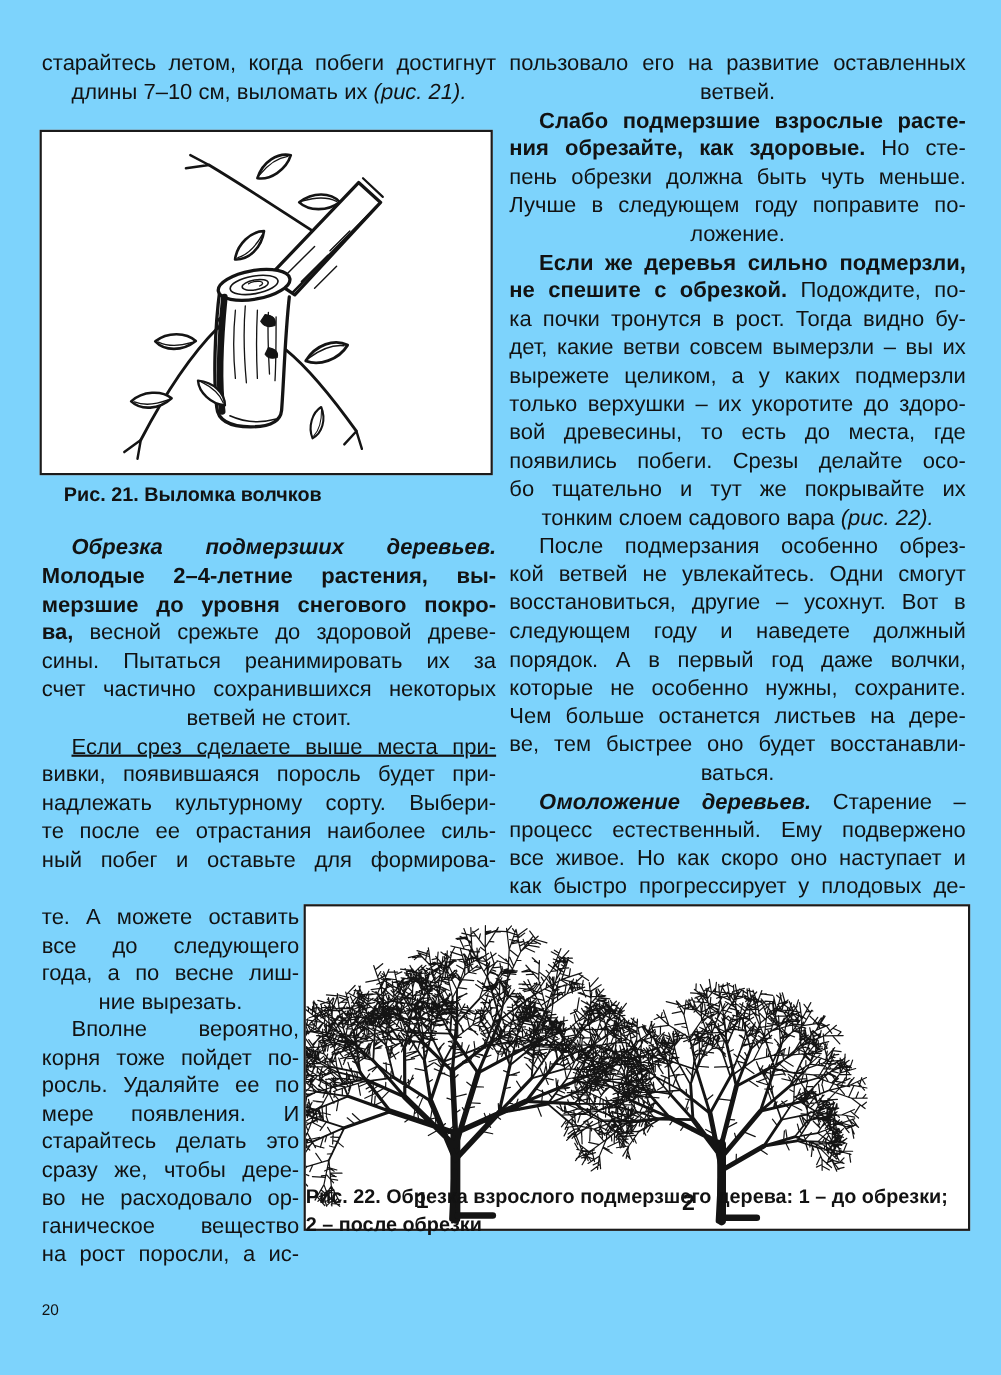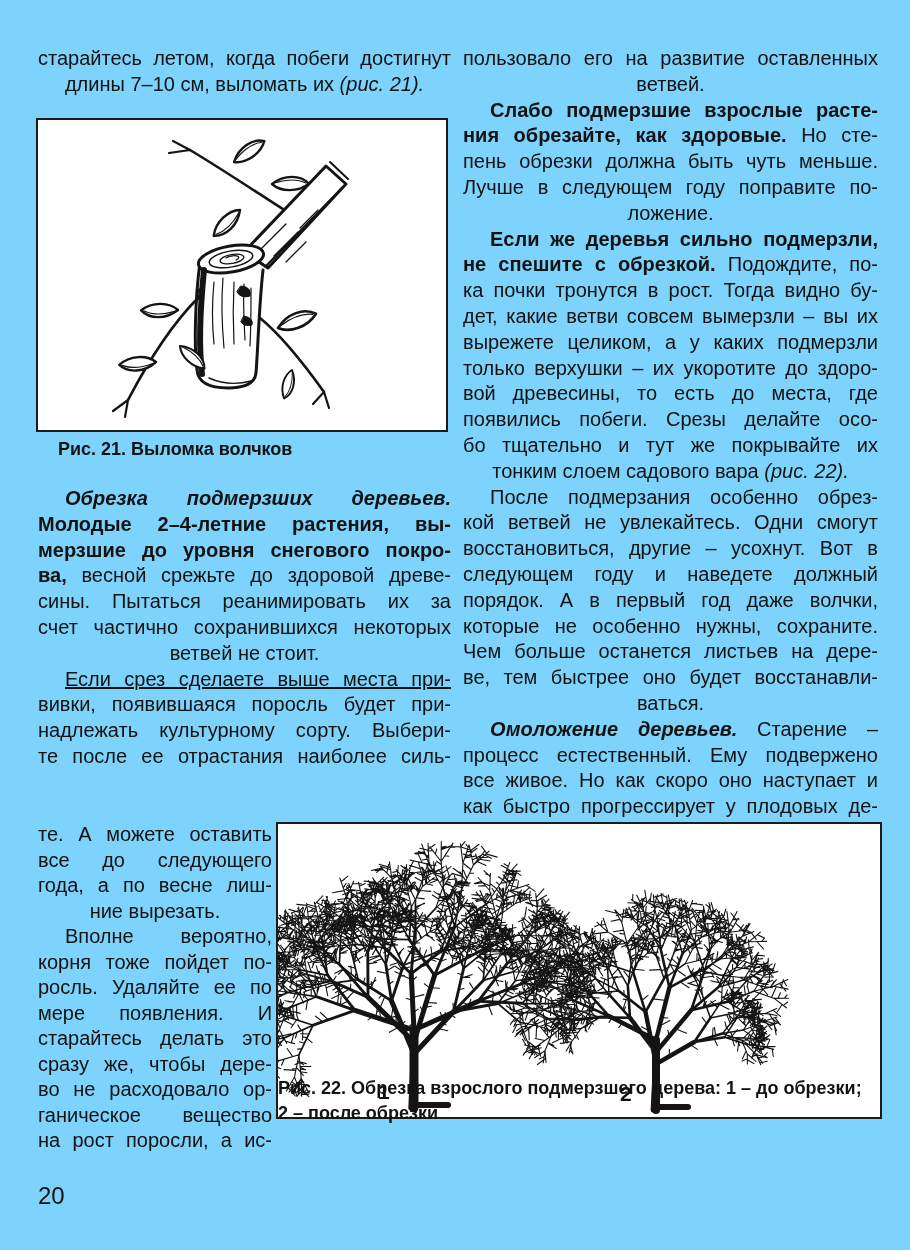--- a/index.html
+++ b/index.html
@@ -5,21 +5,21 @@
   html,body{margin:0;padding:0;background:#e8e8e8;}
   .page{position:relative;width:910px;height:1250px;background:#7dd3fc;overflow:hidden;
         font-family:"Liberation Sans","DejaVu Sans",sans-serif;color:#121212;}
   .tblock{position:absolute;font-size:20px;line-height:25.8px;}
   .tl{text-align:center;}
   .tl.just{text-align:justify;text-align-last:justify;}
   .b{font-weight:700;}
   .i{font-style:italic;}
   .figbox{position:absolute;background:#ffffff;border:2px solid #1b1b1b;}
   .caption{position:absolute;font-size:18px;font-weight:700;line-height:25px;}
-  .pagenum{position:absolute;font-size:24px;}
+  .pagenum{position:absolute;font-size:14px;}
   .treelabel{position:absolute;font-size:21px;font-weight:700;color:#111;}
   svg{display:block;}
   .narrow .tl{line-height:25.5px;}
 </style>
 </head>
 <body>
 
 <div class="page">
 
   <div class="tblock" style="left:38px;top:46px;width:413px;">
@@ -82,20 +82,21 @@
       <div class="tl just"><span class="b">Молодые 2–4-летние растения, вы-</span></div>
       <div class="tl just"><span class="b">мерзшие до уровня снегового покро-</span></div>
       <div class="tl just"><span class="b">ва,</span><span> весной срежьте до здоровой древе-</span></div>
       <div class="tl just"><span>сины. Пытаться реанимировать их за</span></div>
       <div class="tl just"><span>счет частично сохранившихся некоторых</span></div>
       <div class="tl"><span>ветвей не стоит.</span></div>
       <div class="tl just" style="text-indent: 27px; text-decoration: underline;"><span>Если срез сделаете выше места при-</span></div>
       <div class="tl just"><span>вивки, появившаяся поросль будет при-</span></div>
       <div class="tl just"><span>надлежать культурному сорту. Выбери-</span></div>
       <div class="tl just"><span>те после ее отрастания наиболее силь-</span></div>
+      <div class="tl just"><span>ный побег и оставьте для формирова-</span></div>
     </div>
 
   <div class="tblock narrow" style="left:38px;top:822px;width:234px;">
       <div class="tl just"><span>те. А можете оставить</span></div>
       <div class="tl just"><span>все до следующего</span></div>
       <div class="tl just"><span>года, а по весне лиш-</span></div>
       <div class="tl"><span>ние вырезать.</span></div>
       <div class="tl just" style="text-indent: 27px;"><span>Вполне вероятно,</span></div>
       <div class="tl just"><span>корня тоже пойдет по-</span></div>
       <div class="tl just"><span>росль. Удаляйте ее по</span></div>

